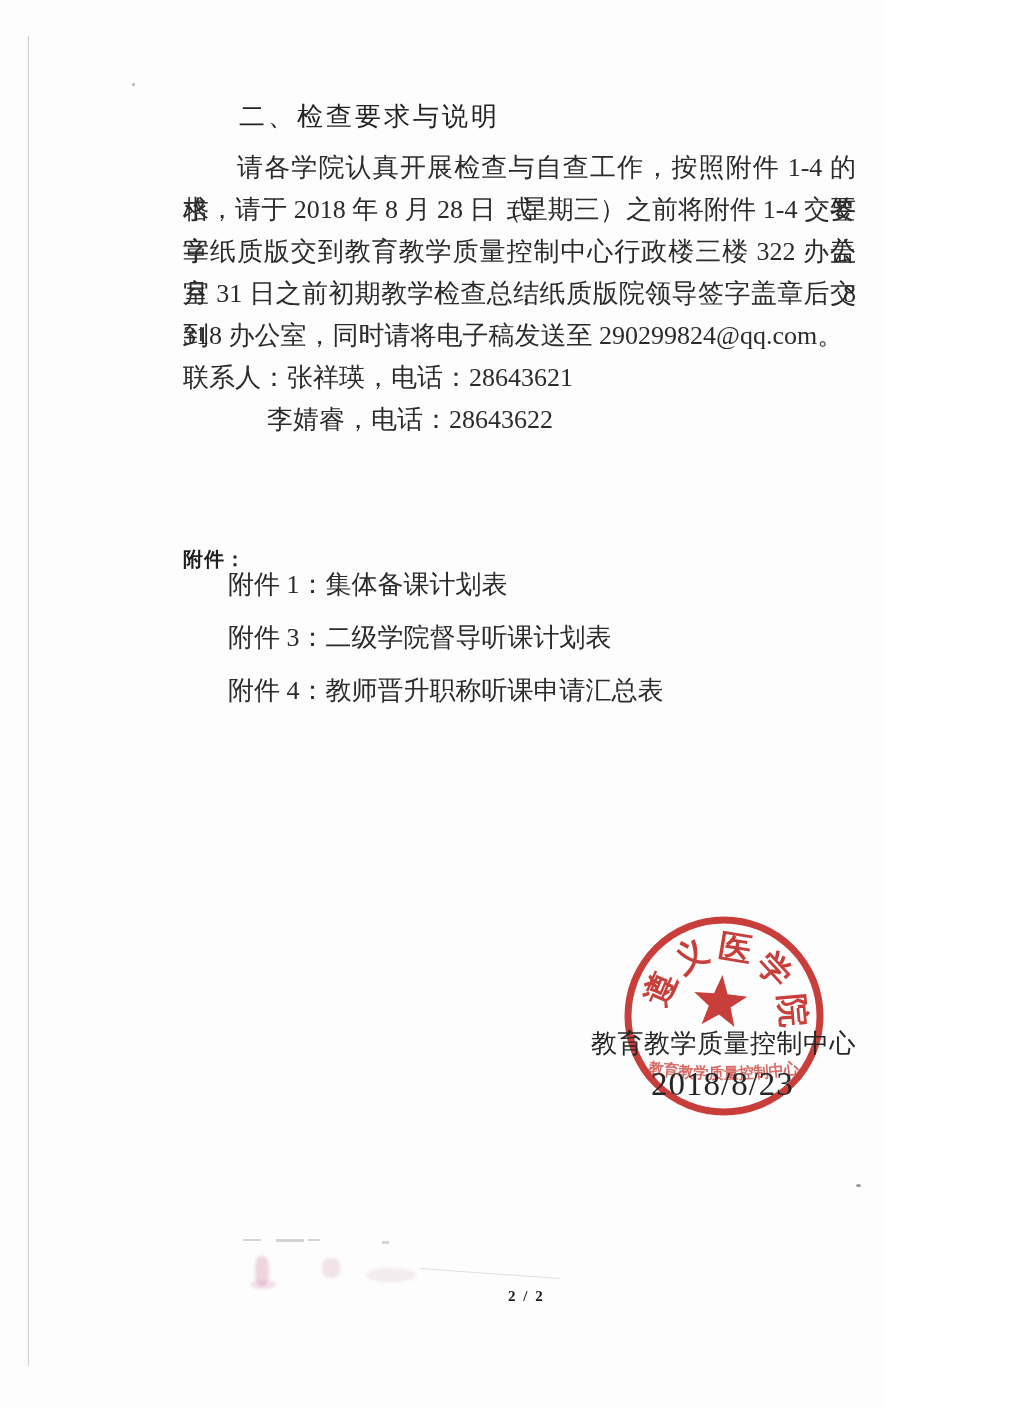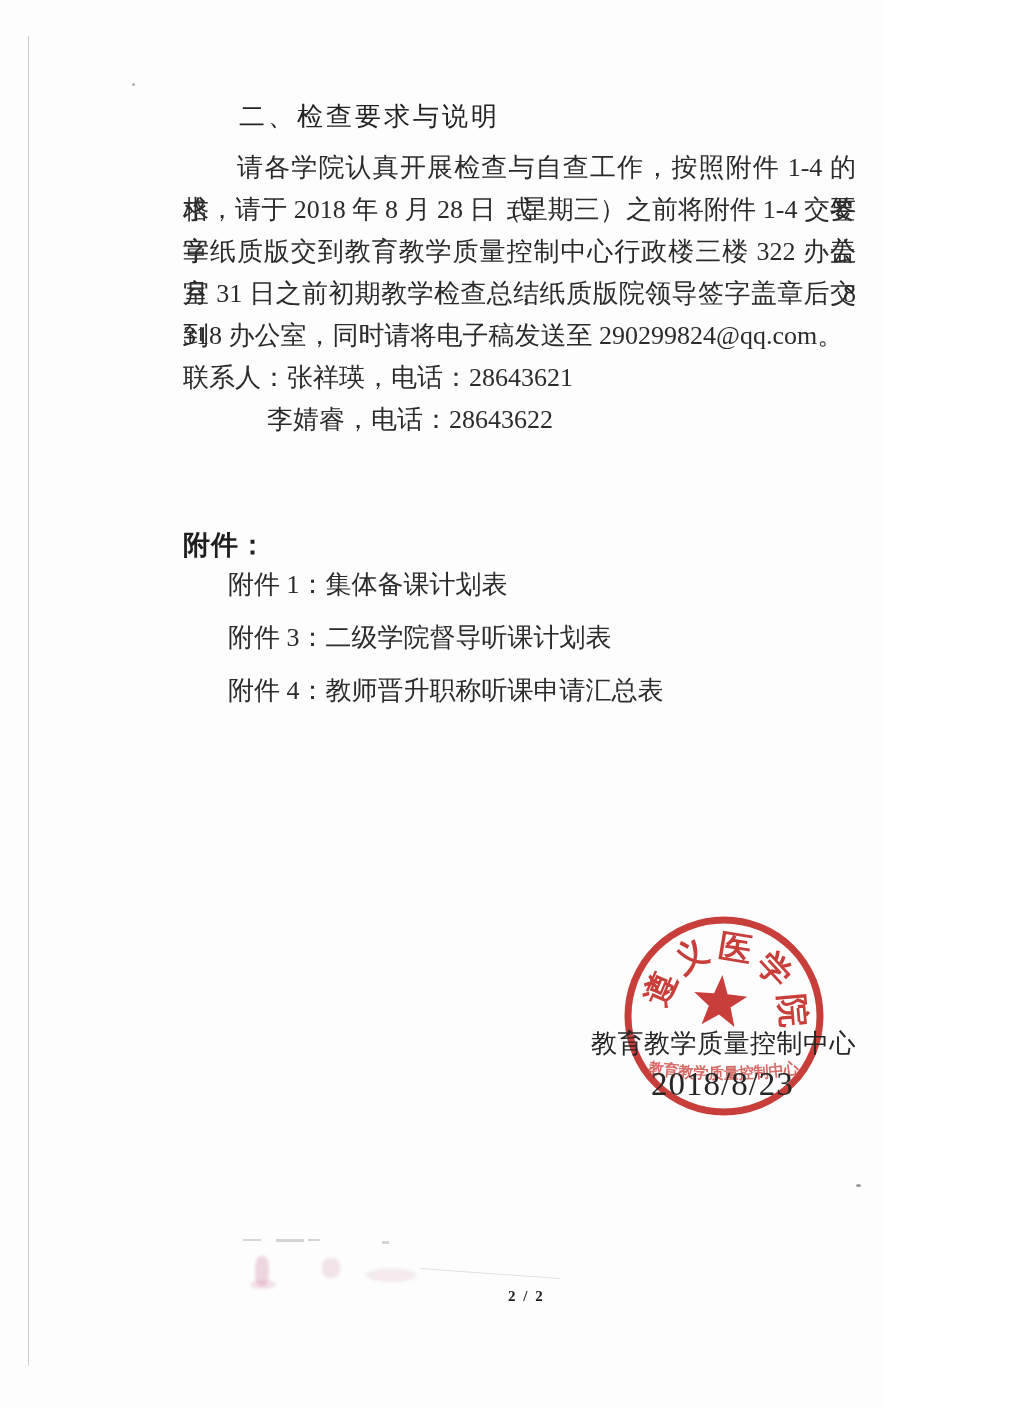--- a/index.html
+++ b/index.html
@@ -40,22 +40,22 @@
   .para{
     position:absolute;left:183px;top:147px;width:673px;
     font-size:26px;line-height:42px;color:#2b2b2b;
   }
   .pline{height:42px;overflow:visible;}
   .just{text-align:justify;text-align-last:justify;}
   .indent1{text-indent:54px;}
   .indent7{padding-left:84px;}
 
   .attach-label{
-    position:absolute;left:183px;top:527px;
-    font-size:27px;font-weight:bold;letter-spacing:1px;color:#1e1e1e;
+    position:absolute;left:183px;top:546px;
+    font-size:20px;font-weight:bold;letter-spacing:1px;color:#1e1e1e;
   }
   .attach-items{position:absolute;left:228px;top:570px;font-size:26px;color:#2b2b2b;}
   .attach-item{line-height:30px;margin-bottom:23px;white-space:nowrap;}
 
   
   .stamp{position:absolute;left:594px;top:886px;width:260px;height:260px;opacity:.93;}
   .seal-arc-text{font-family:"Liberation Serif","DejaVu Serif",serif;font-size:33px;font-weight:bold;fill:#c5302c;}
   .seal-inner-text{font-family:"Liberation Serif","DejaVu Serif",serif;font-size:15.5px;font-weight:bold;fill:#cf4a45;opacity:.88;}
 
   .signer{

